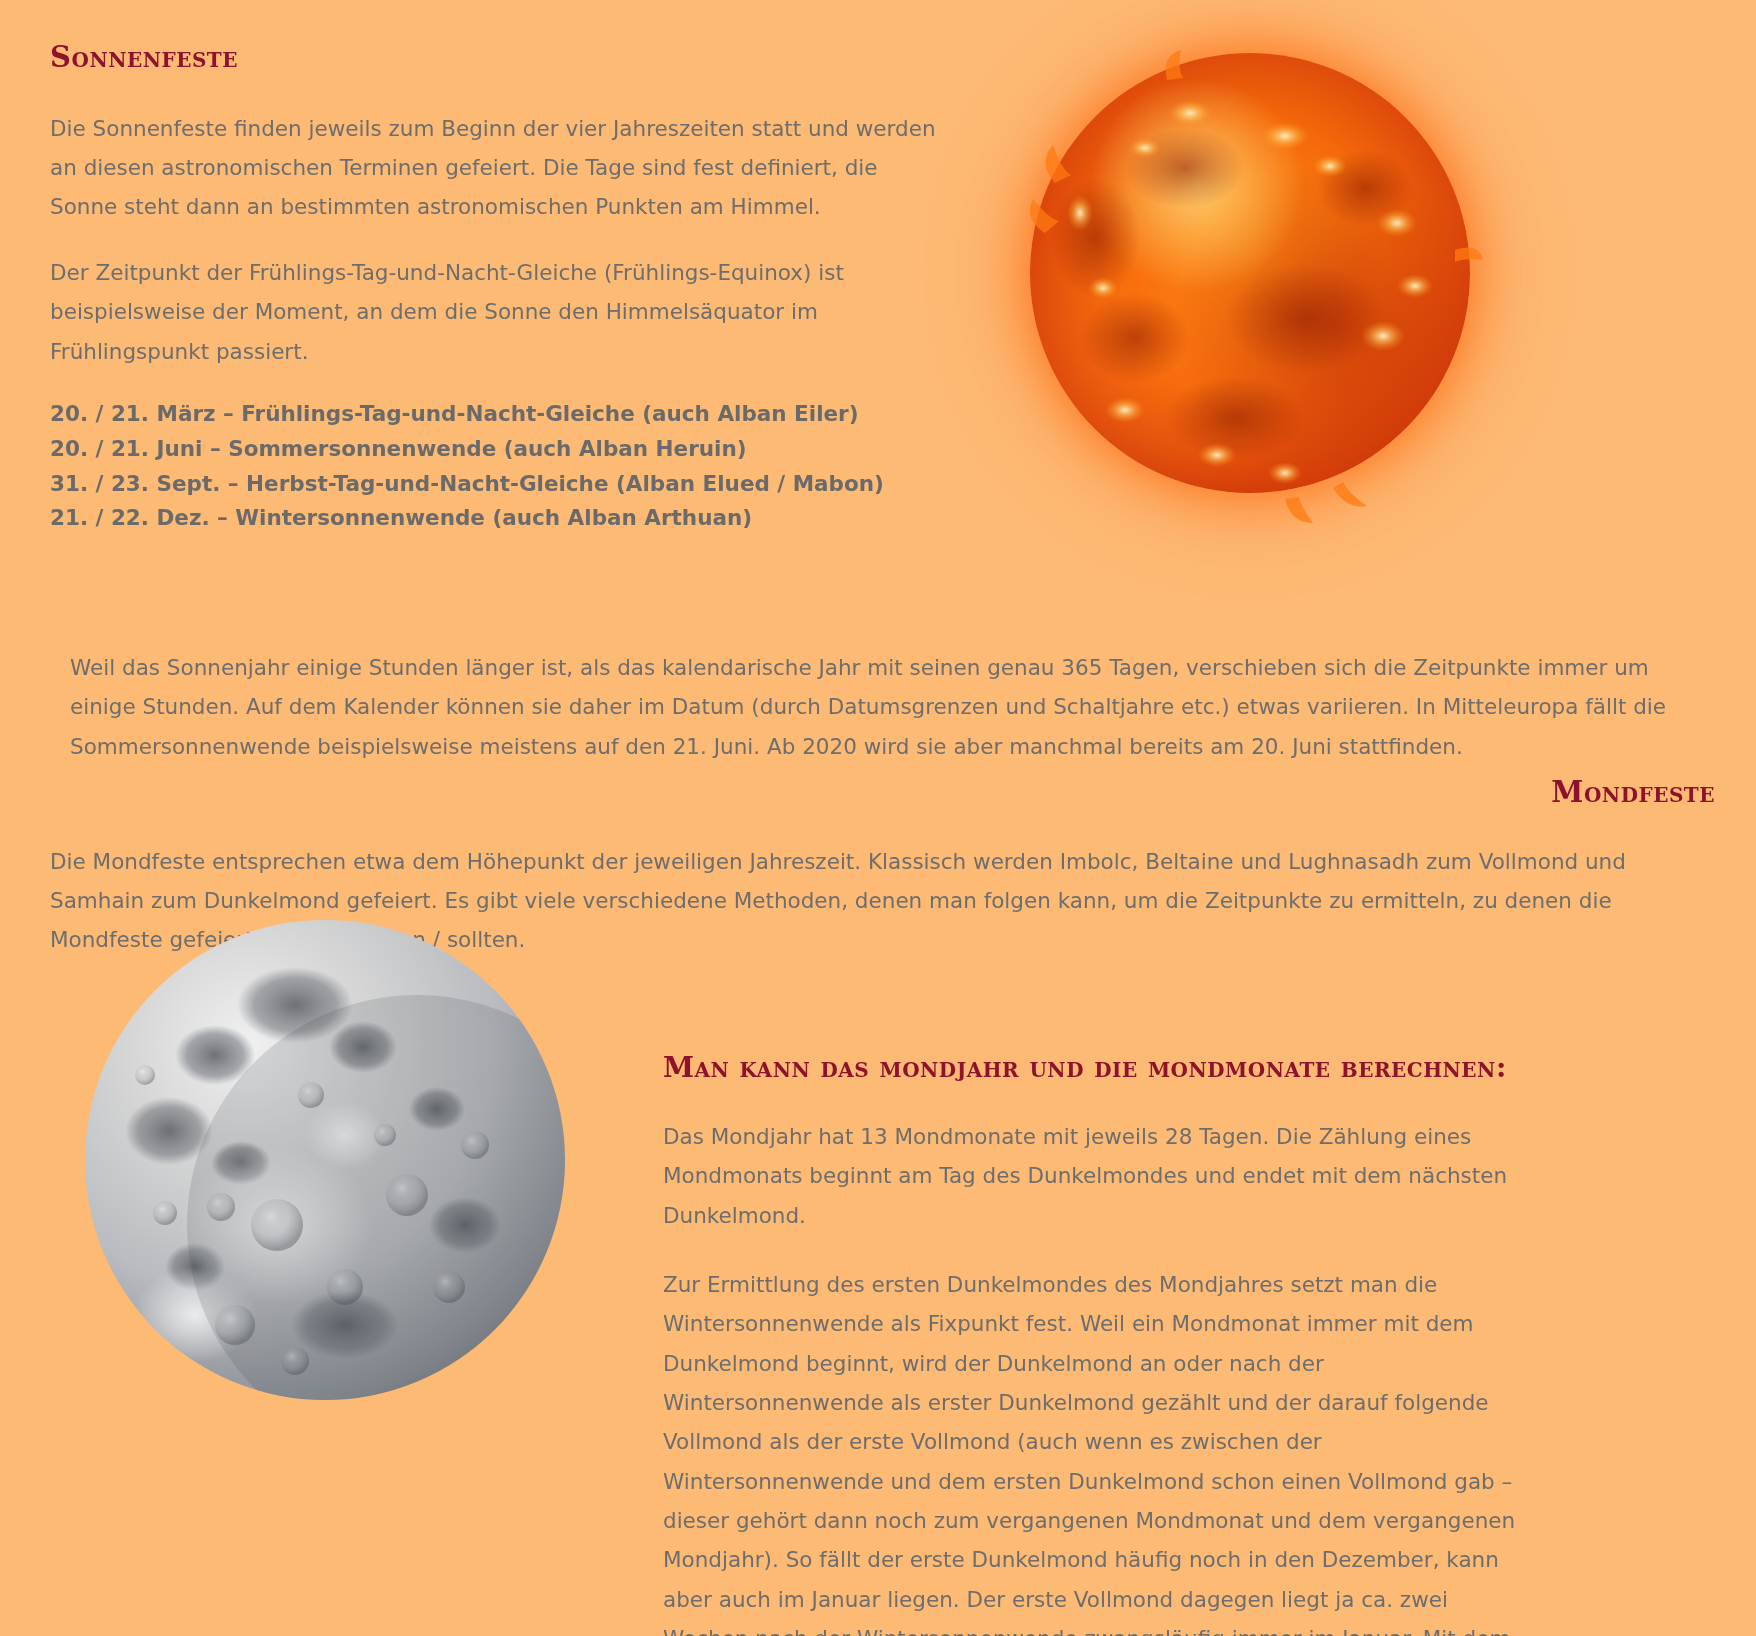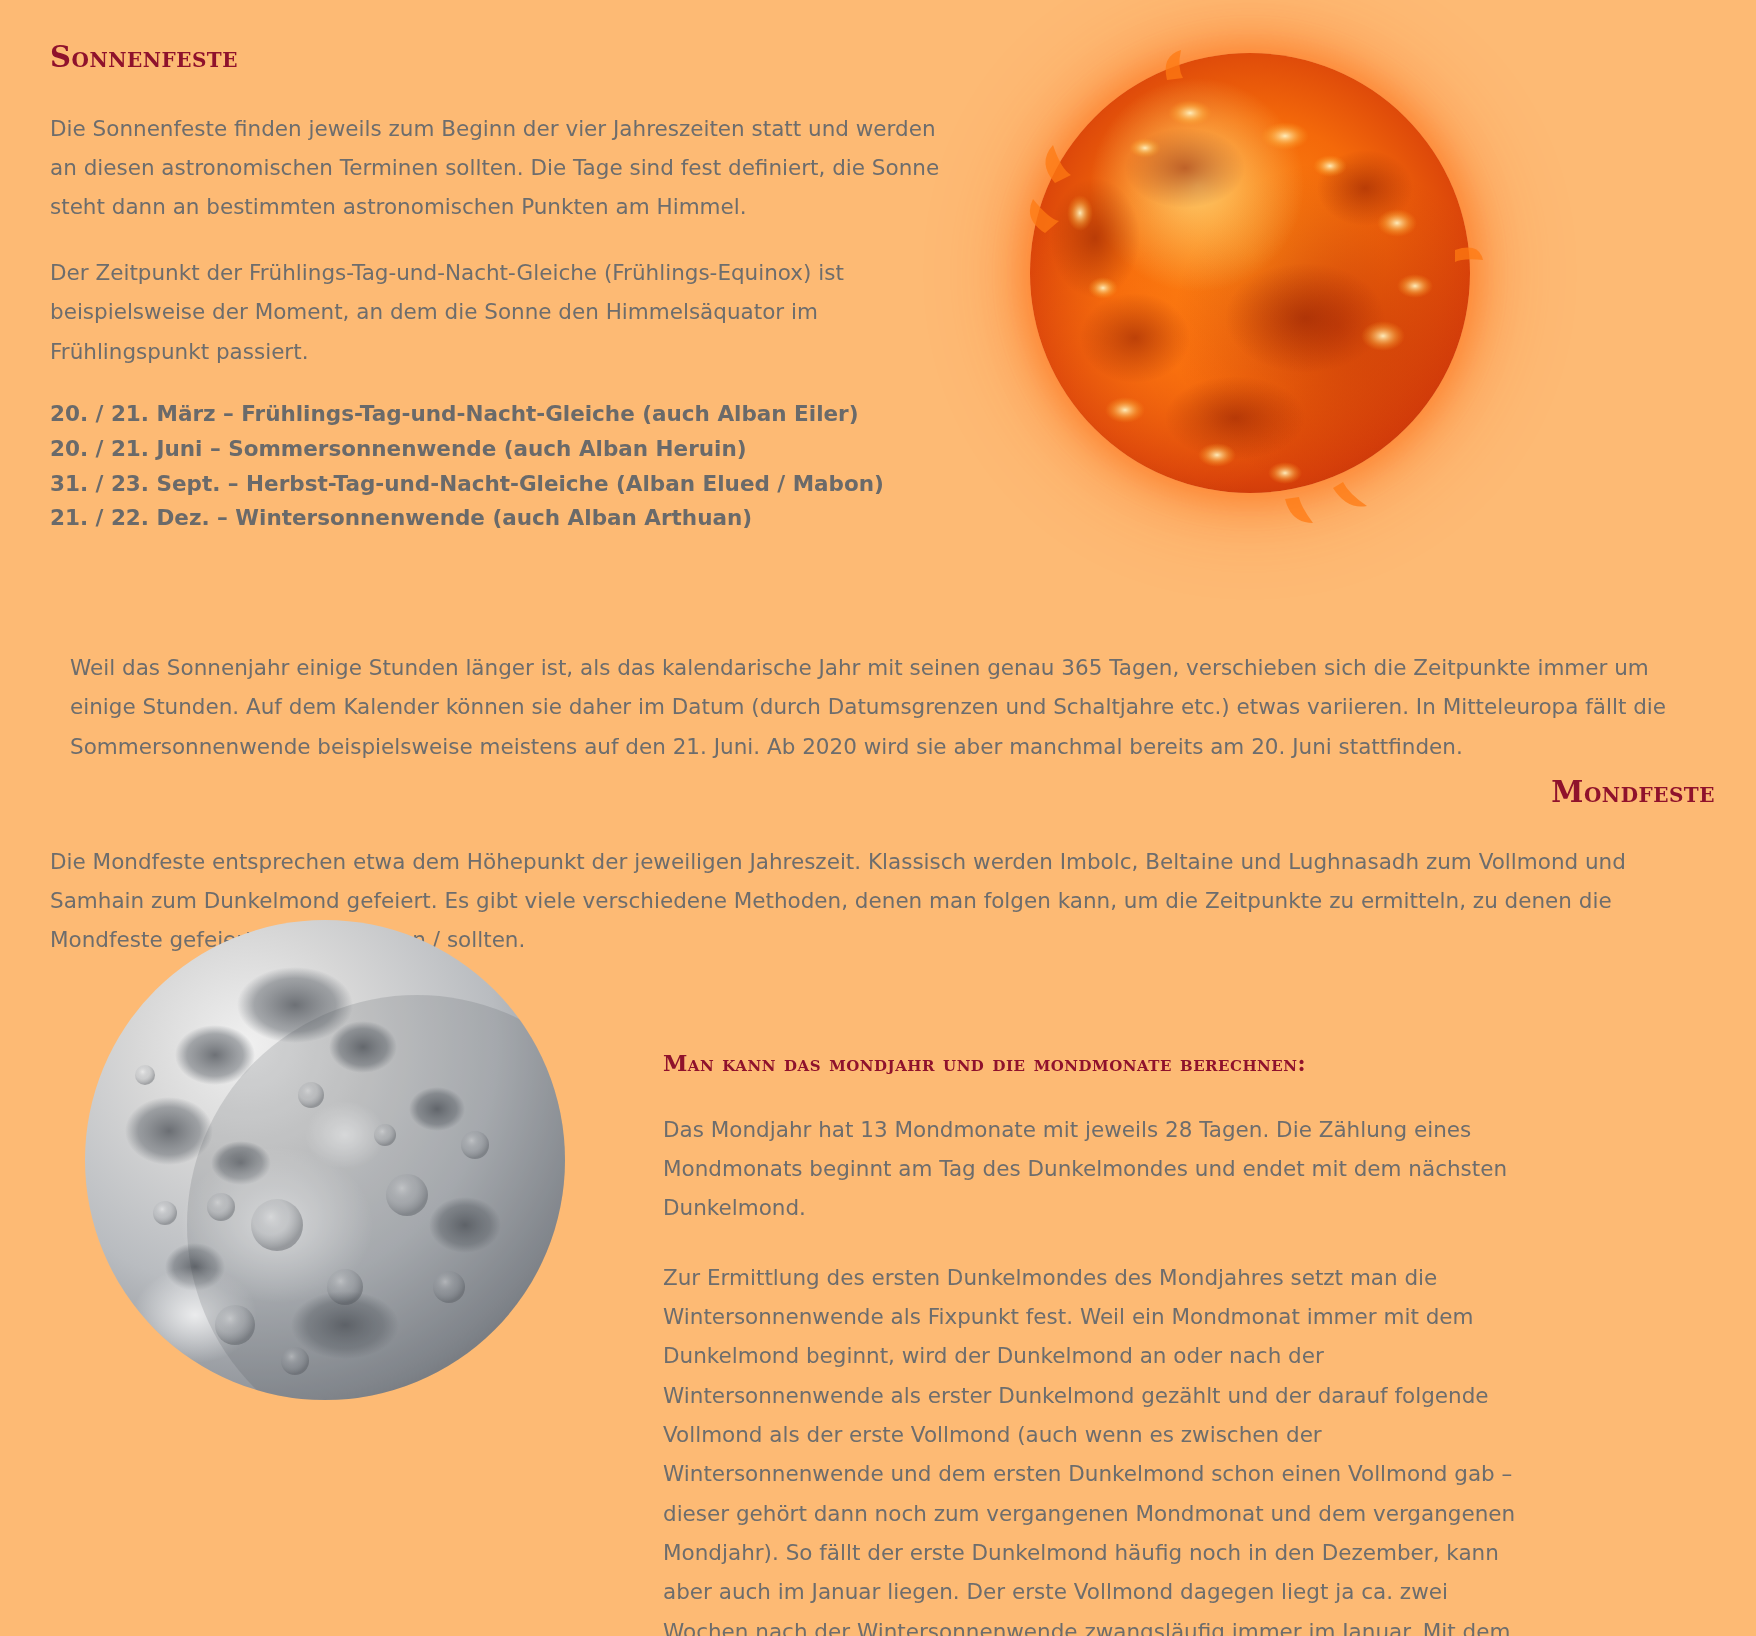--- a/index.html
+++ b/index.html
@@ -32,21 +32,21 @@
     letter-spacing: 0.5px;
     margin: 0;
   }
   .heading::first-letter { text-transform: uppercase; }
 
   .h-section {
     font-size: 29px;
     line-height: 1.2;
   }
   .h-sub {
-    font-size: 22px;
+    font-size: 28px;
     line-height: 1.25;
   }
 
   p.body {
     margin: 0 0 26px 0;
     color: #6d6d6d;
     font-size: 21.5px;
     line-height: 1.83;
     font-weight: 400;
   }
@@ -171,21 +171,21 @@
   }
 </style>
 </head>
 <body>
 
 <div class="page">
 
   <section class="top-section">
     <h2 class="heading h-section">Sonnenfeste</h2>
 
-    <p class="body">Die Sonnenfeste finden jeweils zum Beginn der vier Jahreszeiten statt und werden an diesen astronomischen Terminen sollten. Die Tage sind fest definiert, die Sonne steht dann an bestimmten astronomischen Punkten am Himmel.</p>
+    <p class="body">Die Sonnenfeste finden jeweils zum Beginn der vier Jahreszeiten statt und werden an diesen astronomischen Terminen gefeiert. Die Tage sind fest definiert, die Sonne steht dann an bestimmten astronomischen Punkten am Himmel.</p>
 
     <p class="body">Der Zeitpunkt der Frühlings-Tag-und-Nacht-Gleiche (Frühlings-Equinox) ist beispielsweise der Moment, an dem die Sonne den Himmelsäquator im Frühlingspunkt passiert.</p>
 
     <ul class="list">
       <li>20. / 21. März – Frühlings-Tag-und-Nacht-Gleiche (auch Alban Eiler)</li>
       <li>20. / 21. Juni – Sommersonnenwende (auch Alban Heruin)</li>
       <li>31. / 23. Sept. – Herbst-Tag-und-Nacht-Gleiche (Alban Elued / Mabon)</li>
       <li>21. / 22. Dez. – Wintersonnenwende (auch Alban Arthuan)</li>
     </ul>
   </section>

